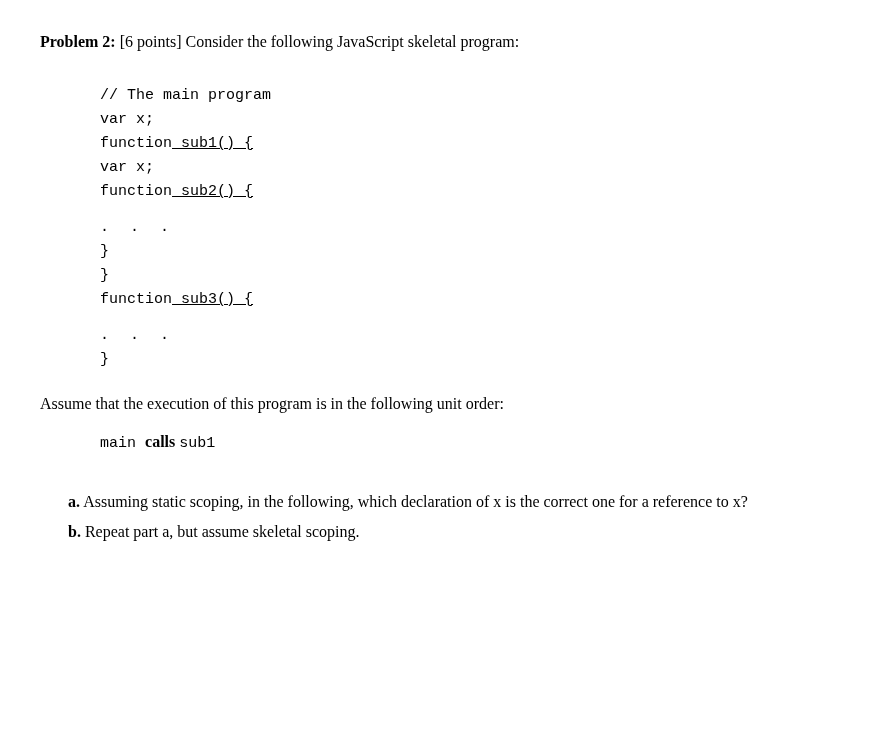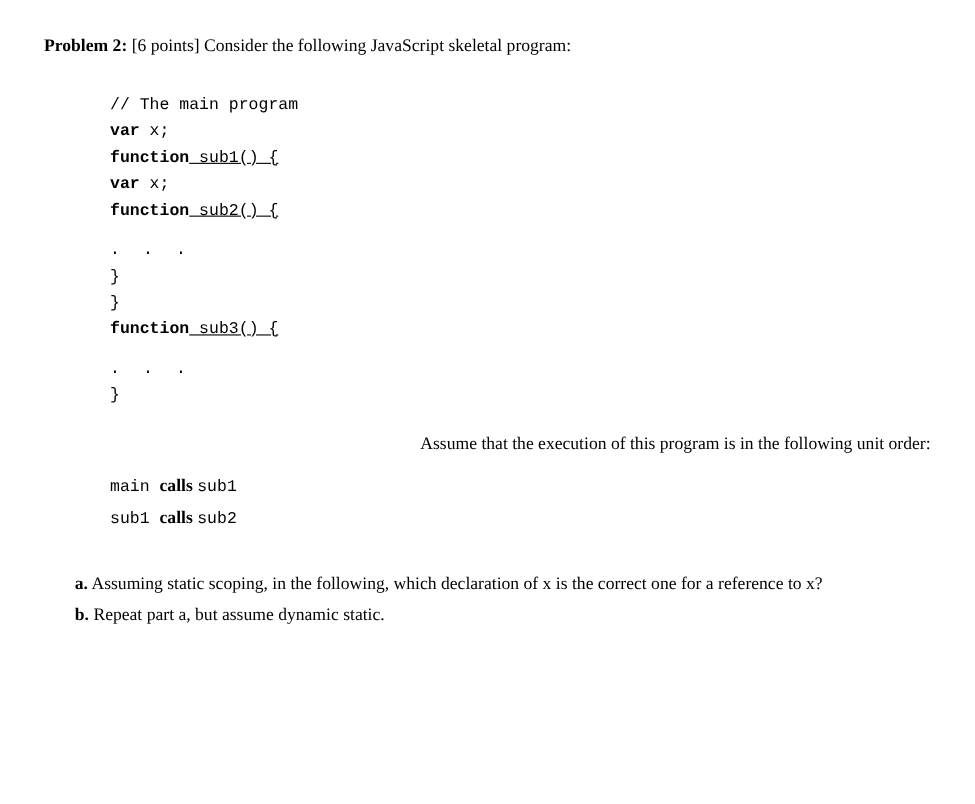--- a/index.html
+++ b/index.html
@@ -30,32 +30,31 @@
       margin-bottom: 20px;
       line-height: 1.6;
     }
 
     .code-block .comment {
       font-weight: normal;
       color: #000;
     }
 
     .code-block .kw {
-      font-weight: bold;
+      font-weight: normal;
     }
 
     .code-block .normal {
       font-weight: normal;
       text-decoration: underline;
     }
 
     .assume-text {
       margin-bottom: 12px;
       line-height: 1.5;
-      text-align: right;
     }
 
     .calls-block {
       font-family: 'Courier New', Courier, monospace;
       font-size: 15px;
       margin-left: 60px;
       line-height: 1.8;
     }
 
     .questions {
@@ -130,32 +129,27 @@
   <div class="assume-text">
     <span>Assume that the execution of this program is in the following unit order:</span>
   </div>
 
   <div class="calls-block">
     <div>
       <span>main</span>
       <span style="font-family: Georgia, serif; font-weight: bold; font-size: 16px;"> calls </span>
       <span>sub1</span>
     </div>
-    <div>
-      <span>sub1</span>
-      <span style="font-family: Georgia, serif; font-weight: bold; font-size: 16px;"> calls </span>
-      <span>sub2</span>
-    </div>
     <div style="height: 14px;"></div>
   </div>
 
   <div class="questions">
     <p>
       <span class="bold-label">a.</span>
       <span>Assuming static scoping, in the following, which declaration of x is the correct one for a reference to x?</span>
     </p>
     <p>
       <span class="bold-label">b.</span>
-      <span>Repeat part a, but assume dynamic static.</span>
+      <span>Repeat part a, but assume skeletal scoping.</span>
     </p>
   </div>
 
 </div>
 
 </body></html>

